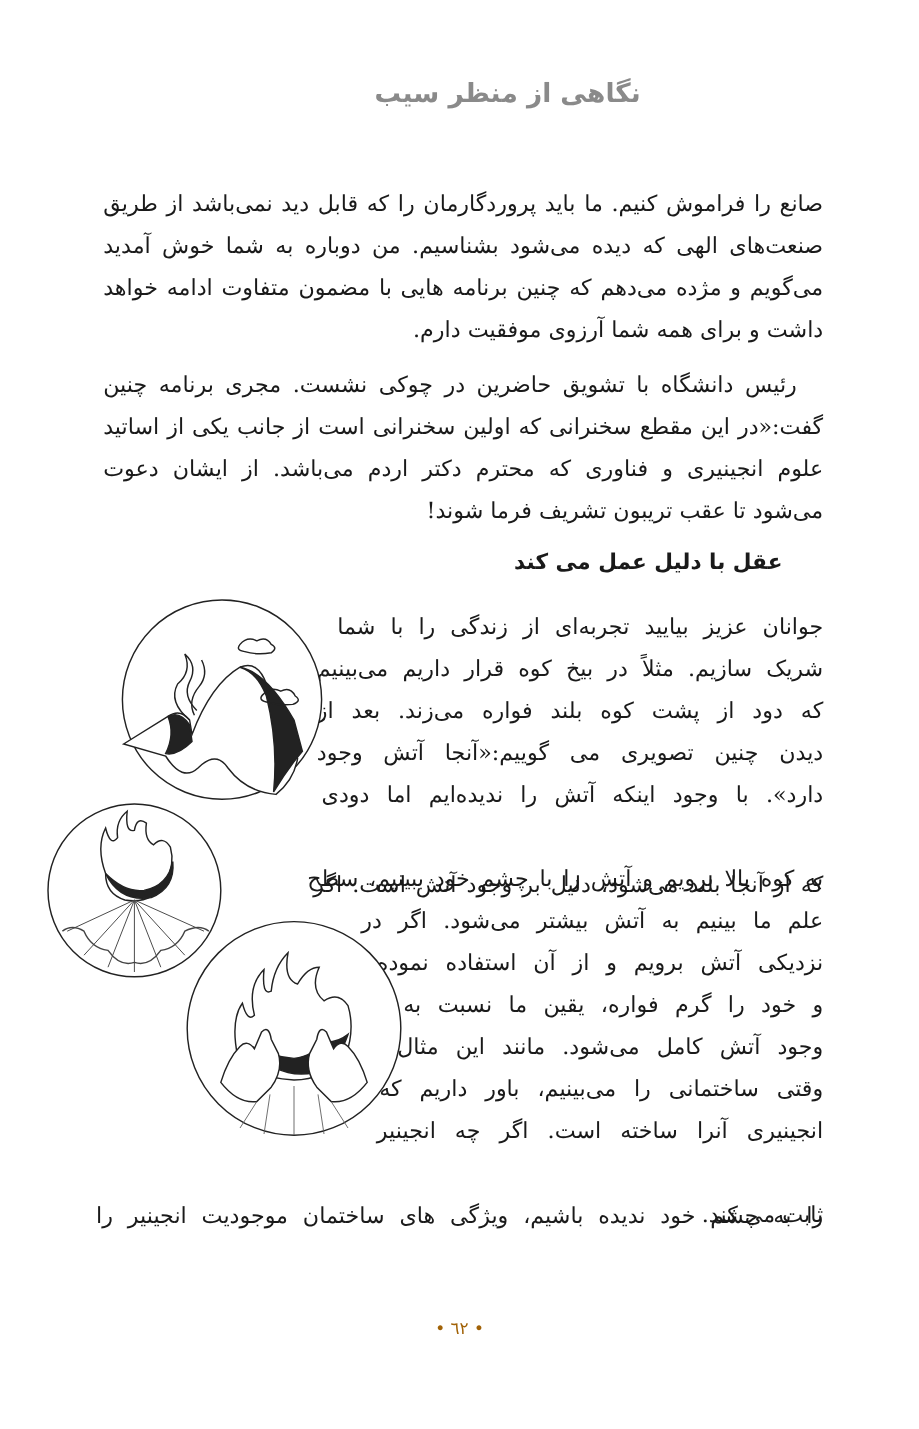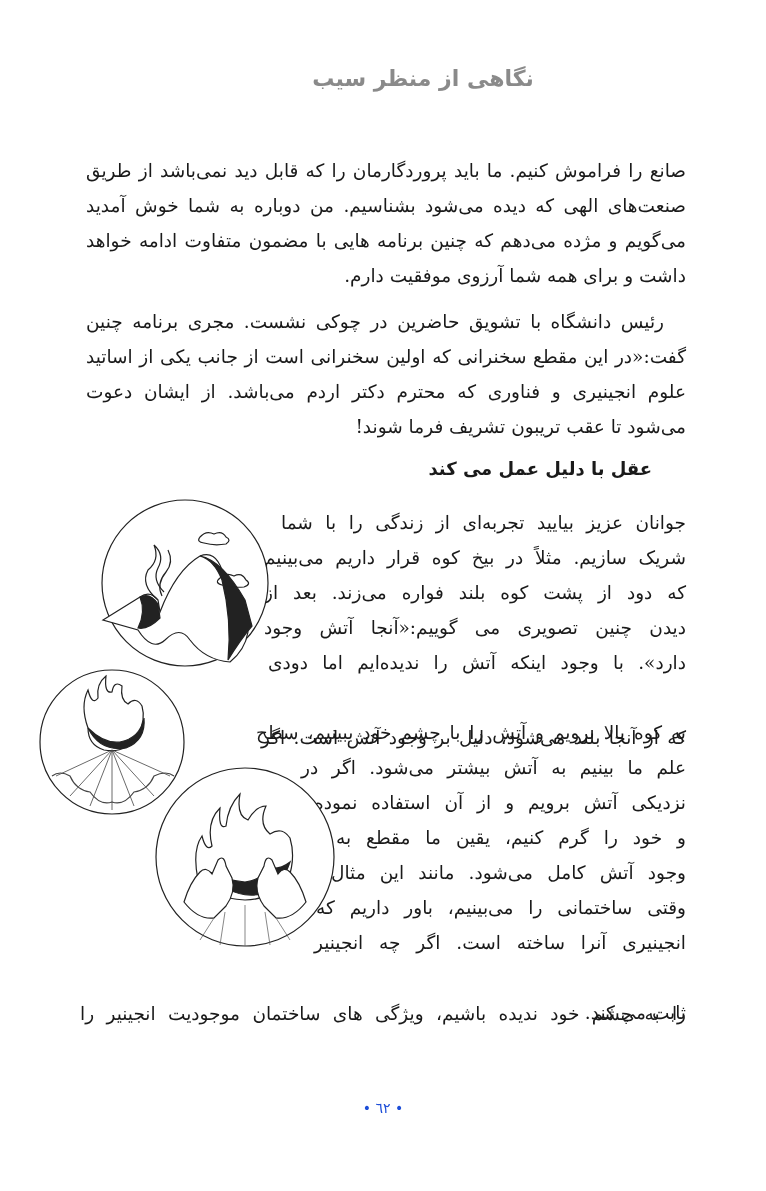--- a/index.html
+++ b/index.html
@@ -23,21 +23,21 @@
   }
   .wrap-line {
     position: absolute; direction: rtl; text-align: justify; text-align-last: justify;
     font-size: 18.5px; line-height: 35px; font-family: "DejaVu Serif", serif; white-space: nowrap;
     right: 80px;
   }
   .wrap-line.last { text-align-last: right; }
   .illus { position: absolute; left: 0; top: 0; width: 766px; height: 1191px; pointer-events: none; }
   .page-number {
     position: absolute; top: 1100px; left: 0; width: 766px; text-align: center;
-    font-size: 14px; color: #1d4ed8; letter-spacing: 4px;
+    font-size: 14px; color: #a16207; letter-spacing: 4px;
   }
 </style>
 </head>
 <body>
 
 <div class="running-head">نگاهی از منظر سیب</div>
 
 <div class="body-text p1">صانع را فراموش کنیم. ما باید پروردگارمان را که قابل دید نمی‌باشد از طریق صنعت‌های الهی که دیده می‌شود بشناسیم. من دوباره به شما خوش آمدید می‌گویم و  مژده می‌دهم که چنین برنامه هایی با مضمون متفاوت ادامه خواهد داشت و برای همه شما آرزوی موفقیت دارم.</div>
 <div class="body-text p2">رئیس دانشگاه با تشویق حاضرین در چوکی نشست. مجری برنامه چنین گفت:«در این مقطع سخنرانی که اولین سخنرانی است از جانب یکی از اساتید علوم انجینیری و فناوری که محترم دکتر اردم می‌باشد. از ایشان دعوت می‌شود تا عقب تریبون تشریف فرما شوند!</div>
 
@@ -45,21 +45,21 @@
 
 <div class="wrap-line" style="top:505px; width:405px; text-indent:0; padding-right:0;">جوانان عزیز بیایید تجربه‌ای از زندگی را با شما</div>
 <div class="wrap-line" style="top:540px; width:422px;">شریک سازیم. مثلاً در بیخ کوه قرار داریم می‌بینیم</div>
 <div class="wrap-line" style="top:575px; width:422px;">که دود از پشت کوه بلند فواره می‌زند. بعد از</div>
 <div class="wrap-line" style="top:610px; width:422px;">دیدن چنین تصویری می گوییم:«آنجا آتش وجود</div>
 <div class="wrap-line" style="top:645px; width:418px;">دارد». با وجود اینکه آتش را ندیده‌ایم اما دودی</div>
 <div class="wrap-line" style="top:680px; width:425px;margin-top:40px;">که از آنجا بلند می‌شود، دلیل بر وجود آتش است. اگر</div>
 <div class="wrap-line" style="top:715px; width:430px;">به کوه بالا برویم و آتش را با چشم خود ببینیم، سطح</div>
 <div class="wrap-line" style="top:750px; width:385px;">علم ما بینیم به آتش بیشتر می‌شود. اگر در</div>
 <div class="wrap-line" style="top:785px; width:372px;">نزدیکی آتش برویم و از آن استفاده نموده</div>
-<div class="wrap-line" style="top:820px; width:350px;">و خود را گرم کنیم، یقین ما مقطع به</div>
+<div class="wrap-line" style="top:820px; width:350px;">و خود را گرم فواره، یقین ما نسبت به</div>
 <div class="wrap-line" style="top:855px; width:355px;">وجود آتش کامل می‌شود. مانند این مثال</div>
 <div class="wrap-line" style="top:890px; width:370px;">وقتی ساختمانی را می‌بینیم، باور داریم که</div>
 <div class="wrap-line" style="top:925px; width:372px;">انجینیری آنرا ساخته است. اگر چه انجینیر</div>
 <div class="wrap-line" style="top:996px; width:606px;">را به چشم خود ندیده باشیم، ویژگی های ساختمان موجودیت انجینیر را</div>
 <div class="wrap-line last" style="top:995px; width:606px;">ثابت می کند.</div>
 
 <svg class="illus" viewBox="0 0 766 1191">
 
   <g fill="none" stroke="#222" stroke-width="1.2">
     <circle cx="185" cy="583" r="83" fill="#fff"></circle>

